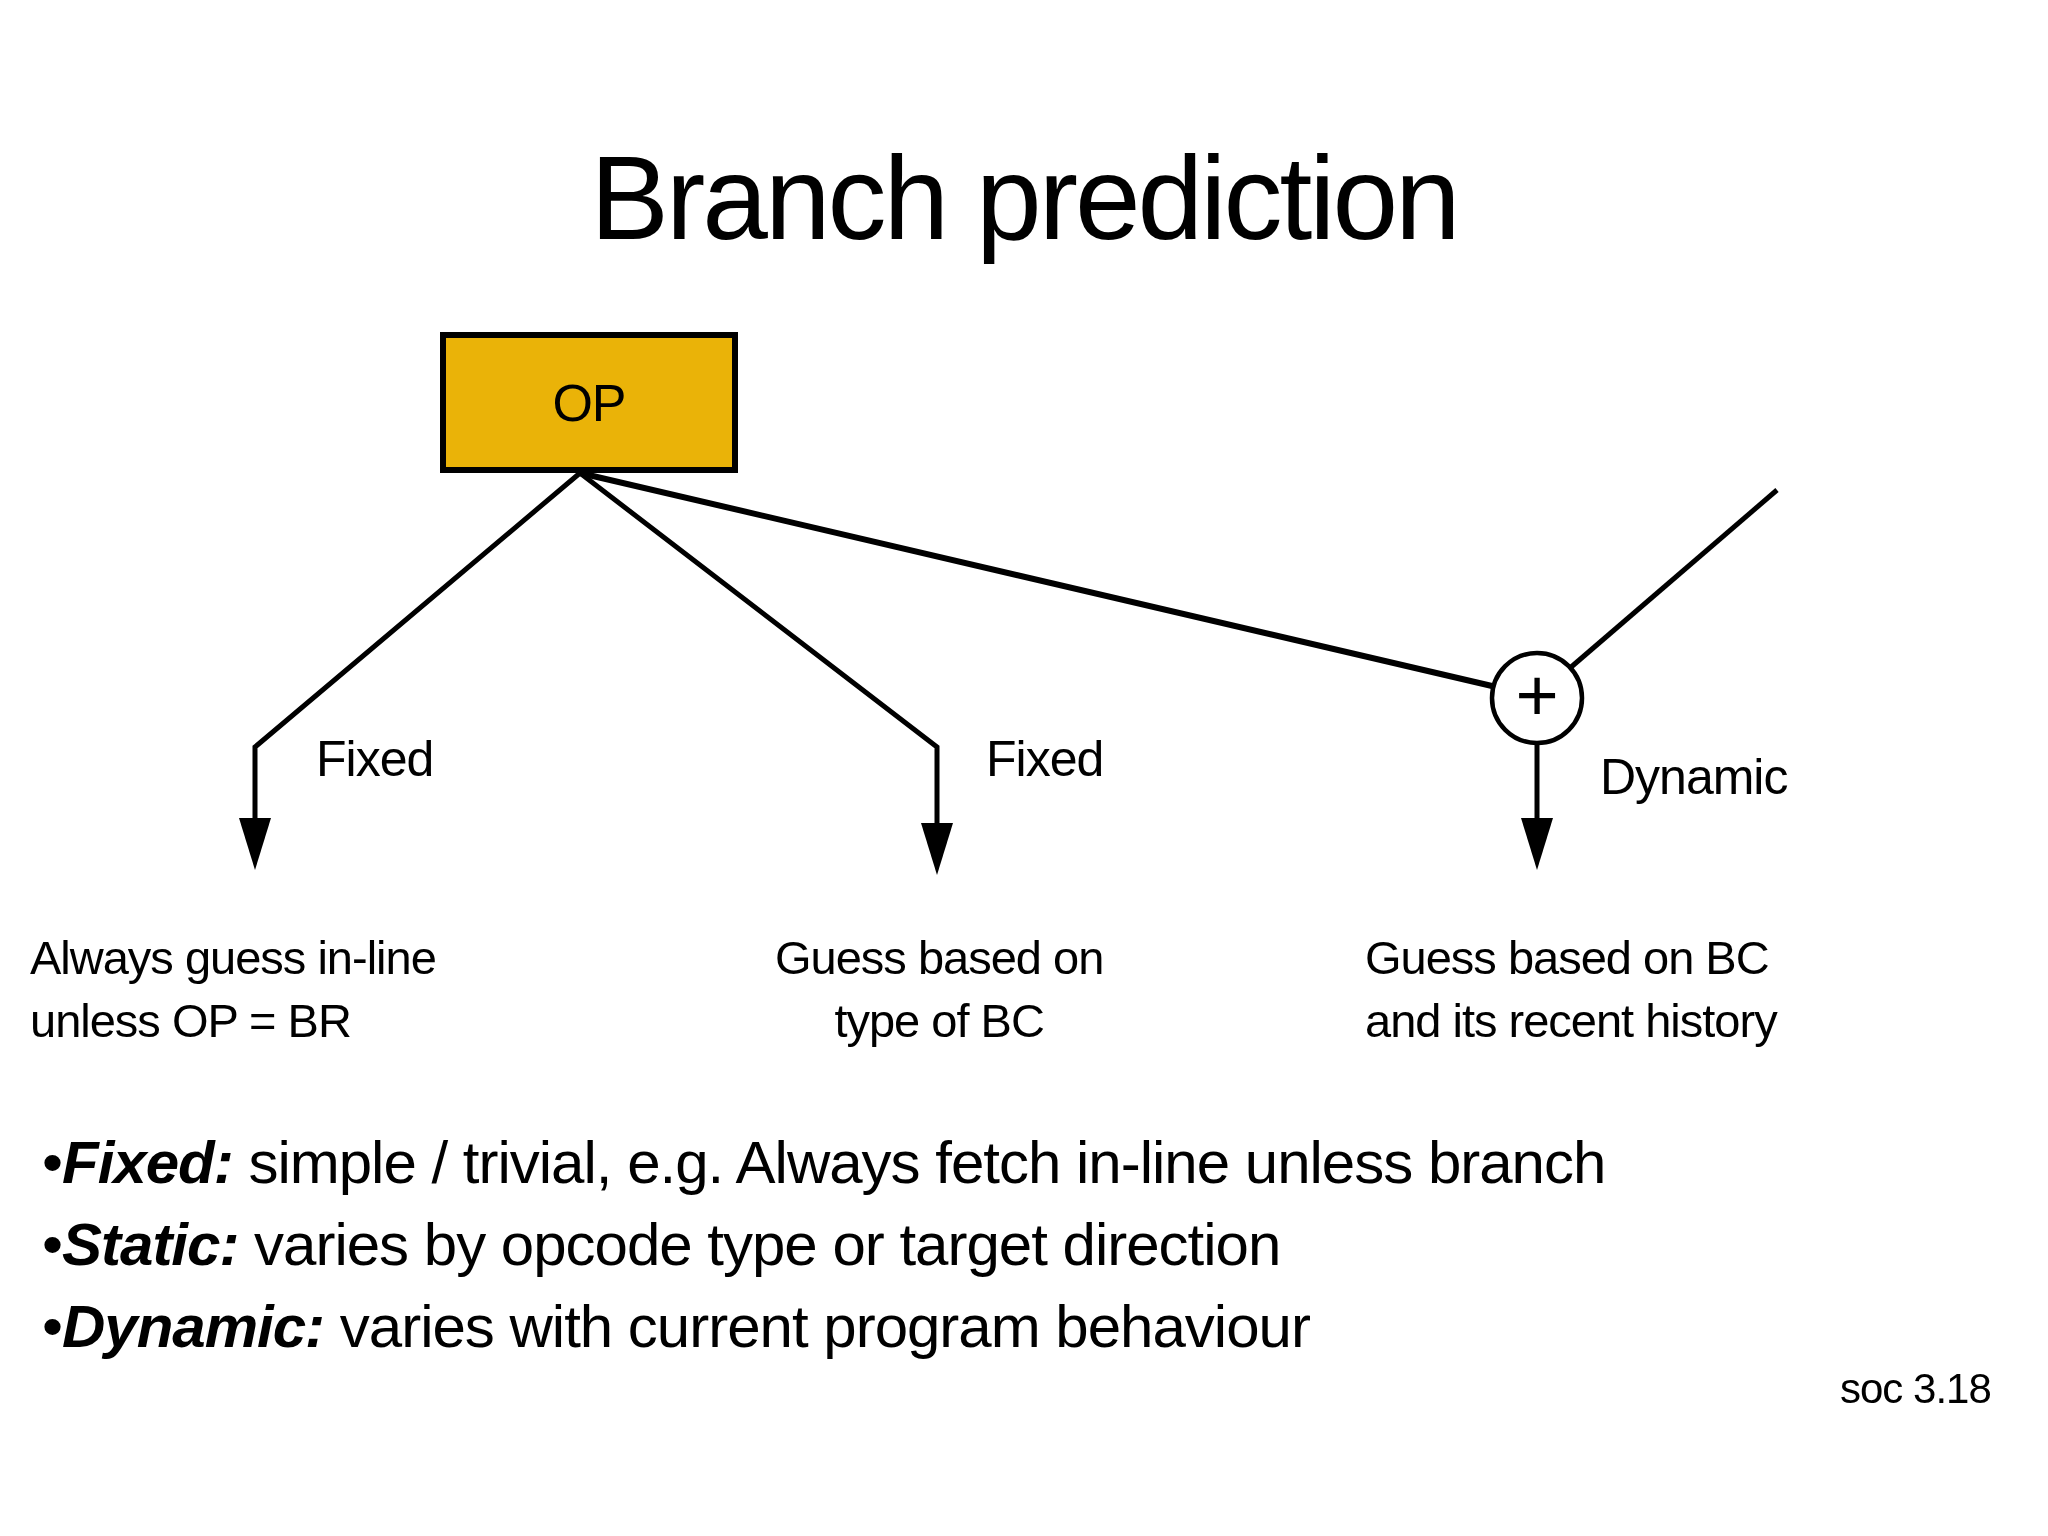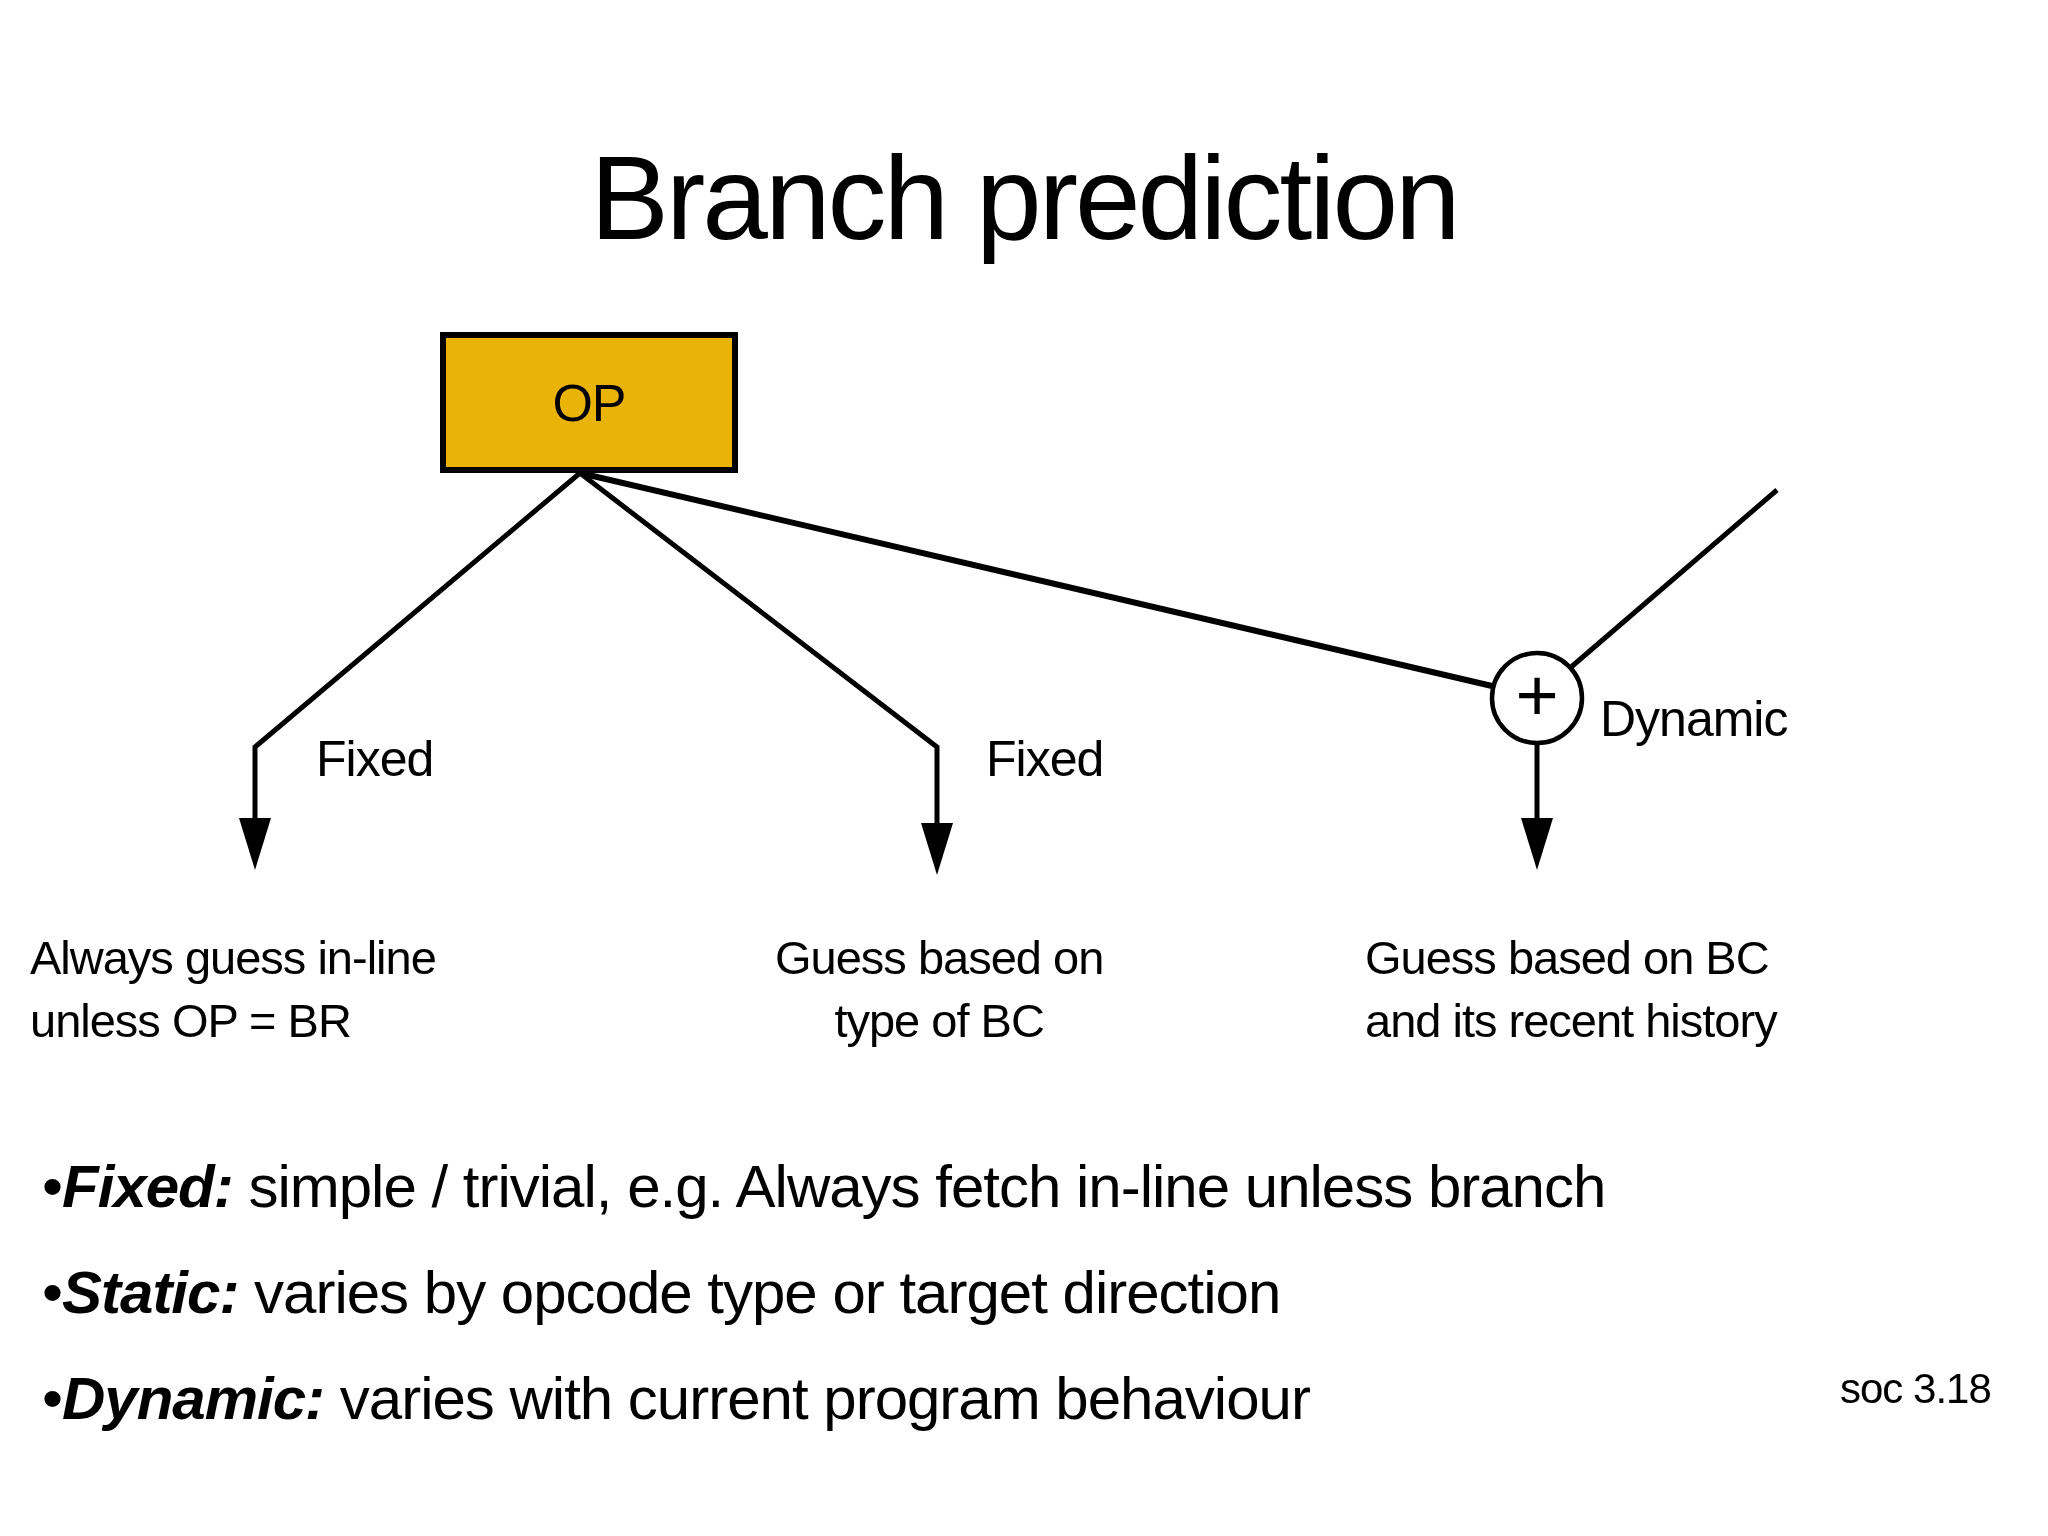--- a/index.html
+++ b/index.html
@@ -36,21 +36,21 @@
   
   svg.wires{left:0;top:0;width:2048px;height:1536px;}
   
   .branch-label{
     font-size:50px;
     letter-spacing:-1px;
     white-space:nowrap;
   }
   .label-fixed{left:316px;top:730px;}
   .label-static{left:986px;top:730px;}
-  .label-dynamic{left:1600px;top:690px;}
+  .label-dynamic{left:1600px;top:748px;}
   
   .combiner{
     left:1497px;top:656px;width:80px;height:80px;
     font-size:74px;line-height:80px;
     text-align:center;
     font-weight:400;
   }
   
   .desc{
     font-size:47px;
@@ -61,21 +61,21 @@
   .desc-fixed{left:30px;top:926px;}
   .desc-static{left:775px;top:926px;text-align:center;}
   .desc-dynamic{left:1365px;top:926px;}
   
   .bullets{
     left:42px;top:1122px;width:1980px;
     font-size:60px;
     letter-spacing:-1px;
     line-height:82px;
   }
-  .bullet-line{white-space:nowrap;margin-top:24px;}
+  .bullet-line{white-space:nowrap;}
   .bullet-term{font-weight:bold;font-style:italic;}
   
   .footer{
     left:1840px;top:1365px;
     font-size:42px;
     letter-spacing:-1px;
     white-space:nowrap;
   }
 </style>
 </head>

